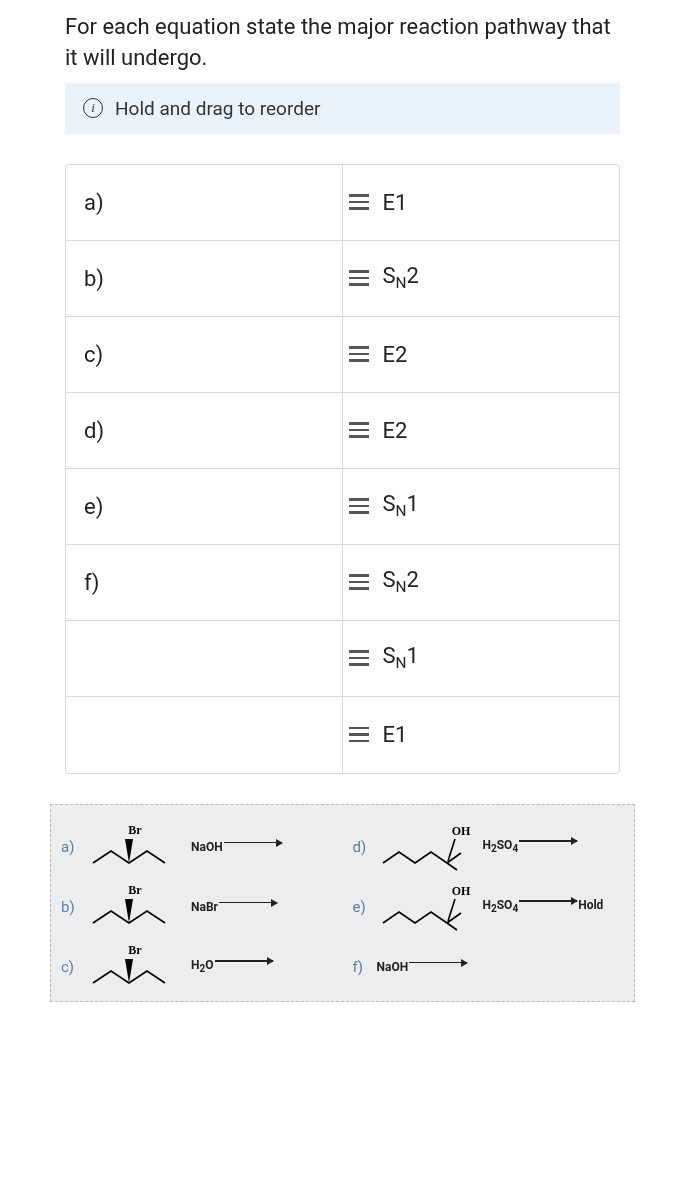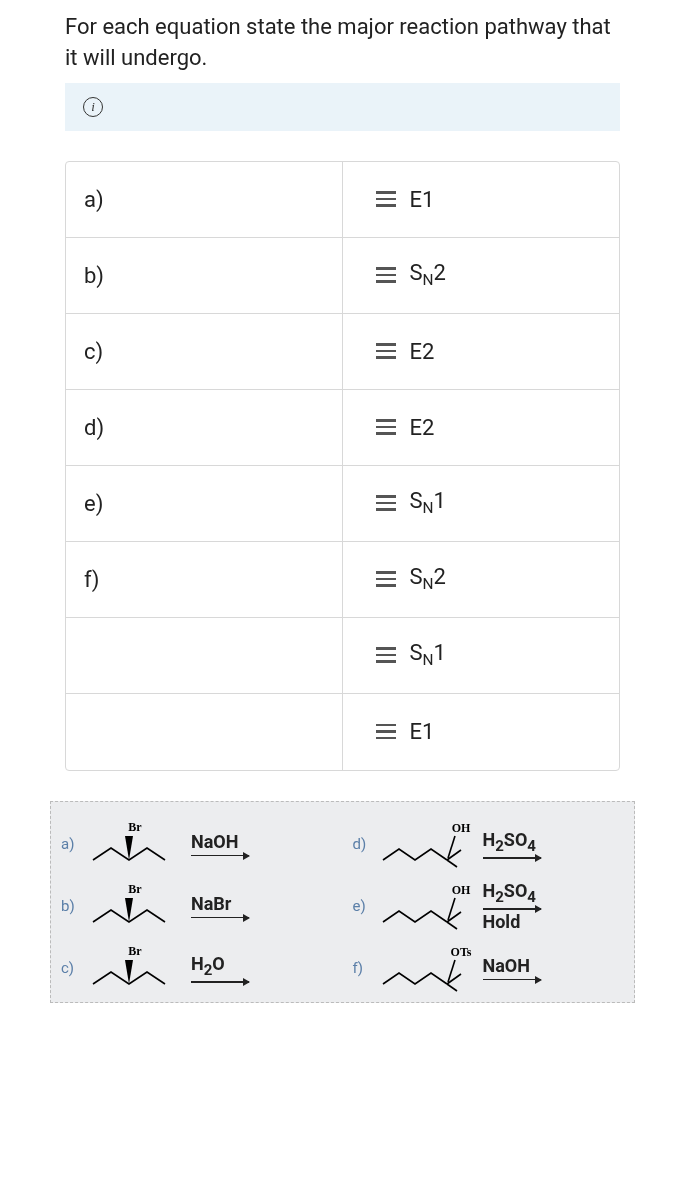--- a/index.html
+++ b/index.html
@@ -57,21 +57,21 @@
       width: 50%;
       border-right: 1px solid #d8d8d8;
       padding: 22px 18px;
       font-size: 22px;
       color: #222;
       display: flex;
       align-items: center;
     }
     .right-cell {
       width: 50%;
-      padding: 22px 33px;
+      padding: 22px 6px;
       font-size: 22px;
       color: #222;
       display: flex;
       align-items: center;
       gap: 14px;
     }
     .drag-handle {
       display: flex;
       flex-direction: column;
       gap: 4px;
@@ -108,24 +108,24 @@
     }
     .rxn-struct {
       width: 100px;
       height: 48px;
       flex-shrink: 0;
       position: relative;
       font-family: Liberation Serif, serif;
     }
     .rxn-reagent {
       display: flex;
-      flex-direction: column;
+      flex-direction: row;
       align-items: flex-start;
       gap: 1px;
-      font-size: 18px;
+      font-size: 12px;
       font-weight: bold;
       color: #222;
     }
     .rxn-arrow {
       width: 58px;
       height: 1.5px;
       background: #222;
       position: relative;
       margin-top: 2px;
     }
@@ -141,20 +141,21 @@
     .struct-svg { width: 100%; height: 100%; }
   </style>
 </head>
 <body>
 
 <div class="container">
   <div class="question">For each equation state the major reaction pathway that it will undergo.</div>
 
   <div class="instruction">
     <span class="info-icon">i</span>
+    <span>Hold and drag to reorder</span>
   </div>
 
   <div class="match-table" id="match-table">
       <div class="match-row">
         <div class="left-cell">a)</div>
         <div class="right-cell">
           <div class="drag-handle">
             <span></span>
             <span></span>
             <span></span>
@@ -304,26 +305,19 @@
     <polyline points="8,40 26,28 44,40 62,28 80,40" fill="none" stroke="#000" stroke-width="1.6"></polyline>
     <polygon points="44,40 48,16 40,16" fill="#000"></polygon>
   </svg></div>
         <div class="rxn-reagent">
           <span>H<sub>2</sub>O</span>
           <div class="rxn-arrow"></div>
         </div>
       </div>
       <div class="rxn-item">
         <div class="rxn-label">f)</div>
-        <div class="rxn-struct"><svg class="struct-svg" viewBox="0 0 100 48">
-    <text x="84" y="12" font-size="12" font-weight="bold" text-anchor="middle" fill="#000">OTs</text>
-    <polyline points="6,40 22,29 38,40 54,29 70,40" fill="none" stroke="#000" stroke-width="1.6"></polyline>
-    <line x1="70" y1="40" x2="84" y2="30" stroke="#000" stroke-width="1.6"></line>
-    <line x1="70" y1="40" x2="80" y2="47" stroke="#000" stroke-width="1.6"></line>
-    <line x1="78" y1="16" x2="71" y2="38" stroke="#000" stroke-width="1.6"></line>
-  </svg></div>
         <div class="rxn-reagent">
           <span>NaOH</span>
           <div class="rxn-arrow"></div>
         </div>
       </div>
     </div>
 </div>
 
 </body></html>

